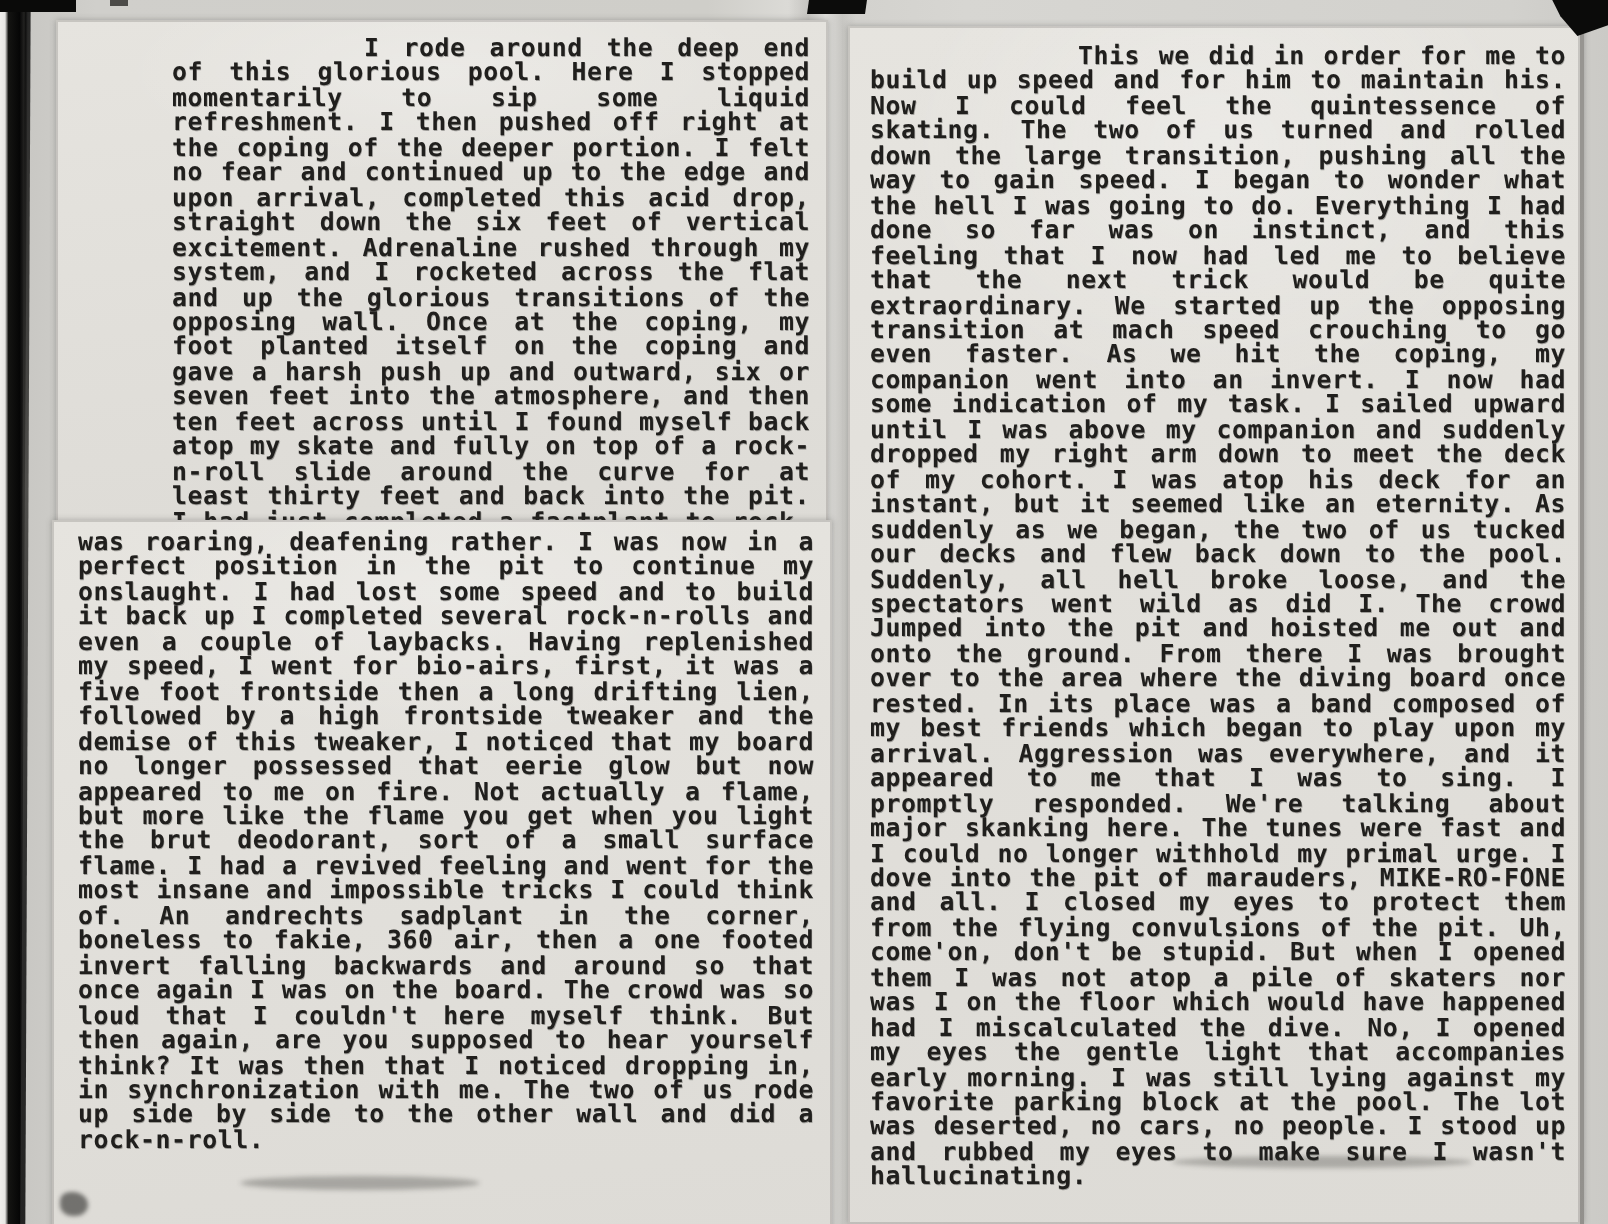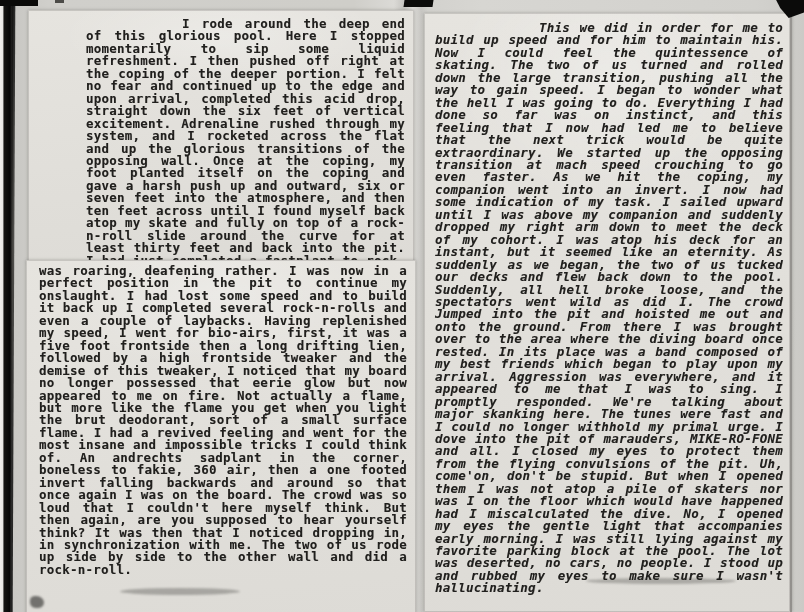--- a/index.html
+++ b/index.html
@@ -102,21 +102,21 @@
     font-family: "DejaVu Sans Mono", "Liberation Mono", monospace;
     font-size: 12.4px;
     line-height: 12.45px;
     font-weight: 700;
     letter-spacing: 0.3px;
     color: #201f1d;
     text-align: justify;
     text-shadow: 0.3px 0.3px 0 rgba(32,31,29,0.35);
   }
   .indent-l { text-indent: 96px; margin-left: 47px; }
-  .indent-r { text-indent: 104px; font-style: italic; }
+  .indent-r { text-indent: 104px; }
 </style>
 </head>
 <body>
 
 <div class="scan">
 
   <div class="fold-shadow"></div>
   <div class="ghost-text"></div>
 
   <div>

